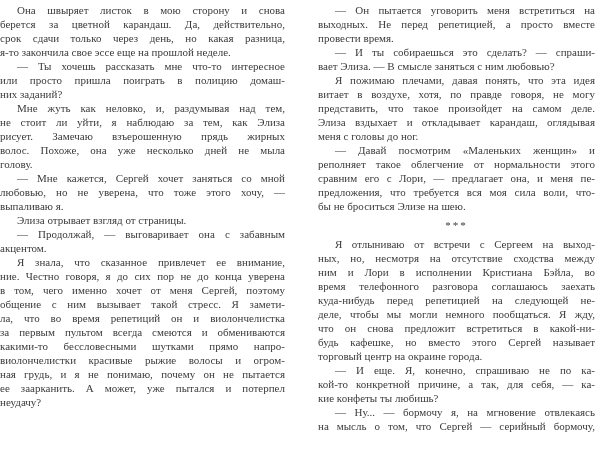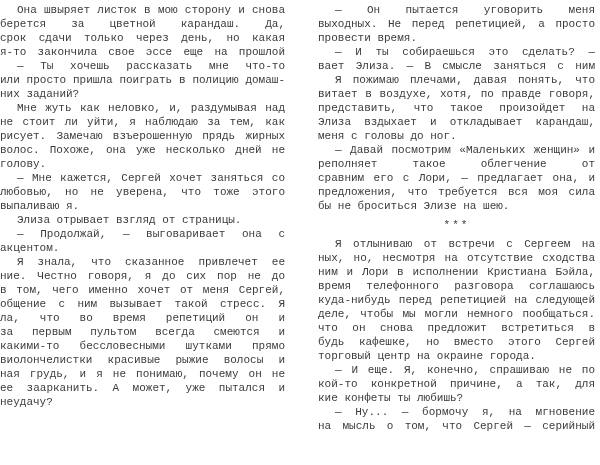--- a/index.html
+++ b/index.html
@@ -6,21 +6,21 @@
     margin: 0;
     padding: 0;
     background: #ffffff;
   }
   .spread {
     position: relative;
     width: 600px;
     height: 444px;
     background: #ffffff;
     overflow: hidden;
-    font-family: Liberation Mono, monospace;
+    font-family: Liberation Serif, serif;
   }
   .page {
     position: absolute;
     top: 3px;
   }
   .page.left  { left: 0px;   width: 285px; }
   .page.right { left: 318px; width: 277px; }
   .line {
     font-size: 11px;
     line-height: 14px;
@@ -118,18 +118,18 @@
         <div class="line">время телефонного разговора соглашаюсь заехать</div>
         <div class="line">куда-нибудь перед репетицией на следующей не-</div>
         <div class="line">деле, чтобы мы могли немного пообщаться. Я жду,</div>
         <div class="line">что он снова предложит встретиться в какой-ни-</div>
         <div class="line">будь кафешке, но вместо этого Сергей называет</div>
         <div class="line last">торговый центр на окраине города.</div>
         <div class="line indent">— И еще. Я, конечно, спрашиваю не по ка-</div>
         <div class="line">кой-то конкретной причине, а так, для себя, — ка-</div>
         <div class="line last">кие конфеты ты любишь?</div>
         <div class="line indent">— Ну... — бормочу я, на мгновение отвлекаясь</div>
-        <div class="line">на мысль о том, что Сергей — серийный убийца,</div>
+        <div class="line">на мысль о том, что Сергей — серийный бормочу,</div>
       </div>
   </div>
   <div class="pagenum pn-left">156</div>
   <div class="pagenum pn-right">157</div>
 </div>
 
 </body></html>

